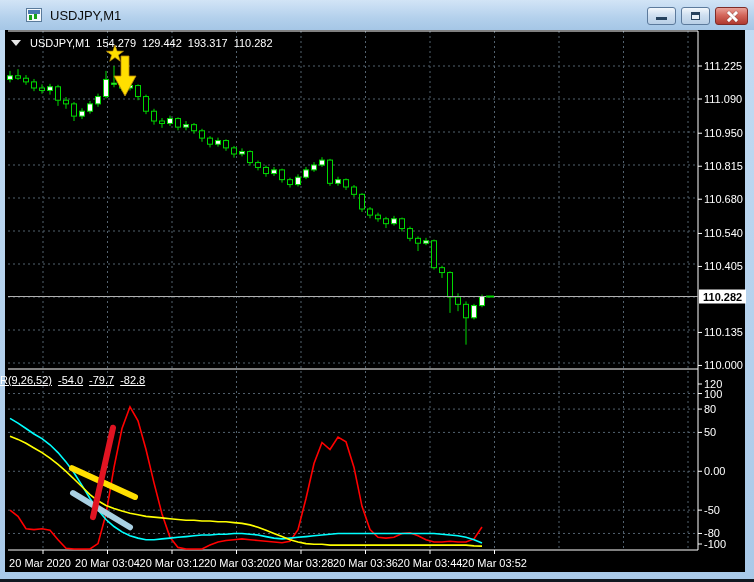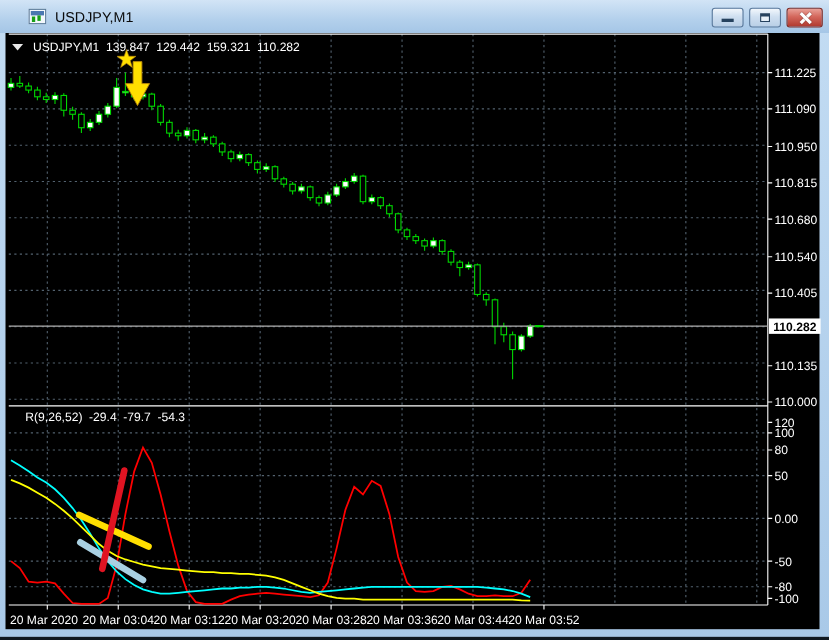--- a/index.html
+++ b/index.html
@@ -35,21 +35,21 @@
     content:"";position:absolute;left:5px;top:-1px;width:3px;height:13px;background:#fff;box-shadow:0 0 1px #5e1511;}
   .glyph-close::before{transform:rotate(45deg);}
   .glyph-close::after{transform:rotate(-45deg);}
   .client{position:absolute;left:5px;top:30px;width:740px;height:542px;background:#000;}
   .chart-svg{position:absolute;left:0;top:0;z-index:1;}
   .panel-header{
     position:absolute;z-index:3;color:#fff;font-size:11px;
     display:flex;align-items:center;gap:6px;white-space:pre;
   }
   .main-header{left:11px;top:37px;}
-  .ind-header{left:23px;top:374px;}
+  .ind-header{left:0;top:374px;text-decoration:underline;}
   .dd-arrow{width:0;height:0;border-left:5px solid transparent;border-right:5px solid transparent;border-top:6px solid #e8e8e8;display:inline-block;margin-right:3px;}
 </style>
 </head>
 <body>
 
 <div class="window">
 
   <div class="titlebar">
     <span class="app-icon"></span>
     <span class="title-text">USDJPY,M1</span>
@@ -311,26 +311,26 @@
         <line x1="430" y1="550" x2="430" y2="554" stroke="#fff"></line>
         <text x="430" y="567" fill="#ffffff" font-size="11" text-anchor="middle" font-family="Liberation Sans, sans-serif">20 Mar 03:44</text>
         <line x1="494.5" y1="550" x2="494.5" y2="554" stroke="#fff"></line>
         <text x="494.5" y="567" fill="#ffffff" font-size="11" text-anchor="middle" font-family="Liberation Sans, sans-serif">20 Mar 03:52</text>
       </g>
     </svg>
 
   <div class="panel-header main-header">
     <span class="dd-arrow"></span>
     <span>USDJPY,M1</span>
-    <span>139.847</span>
+    <span>154.279</span>
     <span>129.442</span>
-    <span>159.321</span>
+    <span>193.317</span>
     <span>110.282</span>
   </div>
 
   <div class="panel-header ind-header">
     <span>R(9,26,52)</span>
-    <span>-29.4</span>
+    <span>-54.0</span>
     <span>-79.7</span>
-    <span>-54.3</span>
+    <span>-82.8</span>
   </div>
 
 </div>
 
 </body></html>

